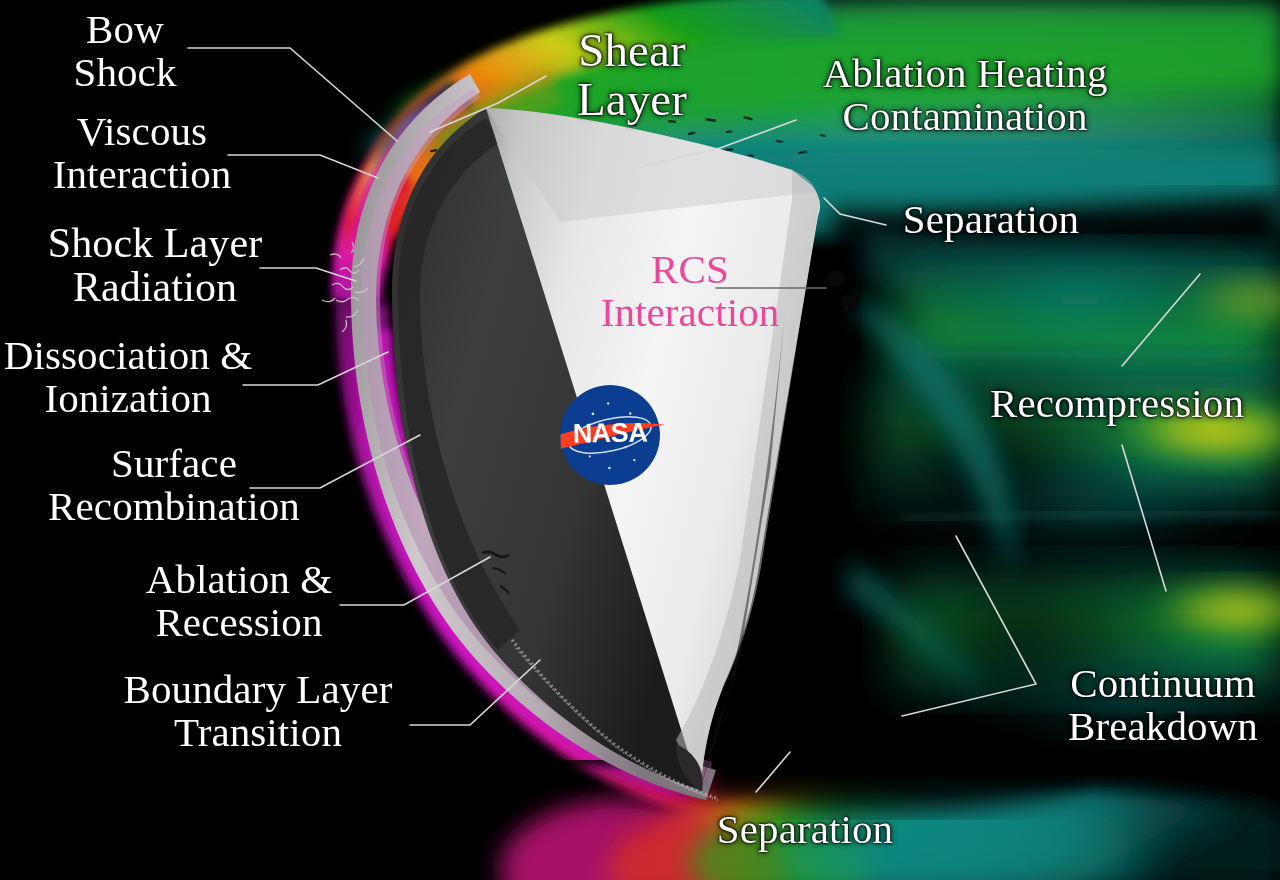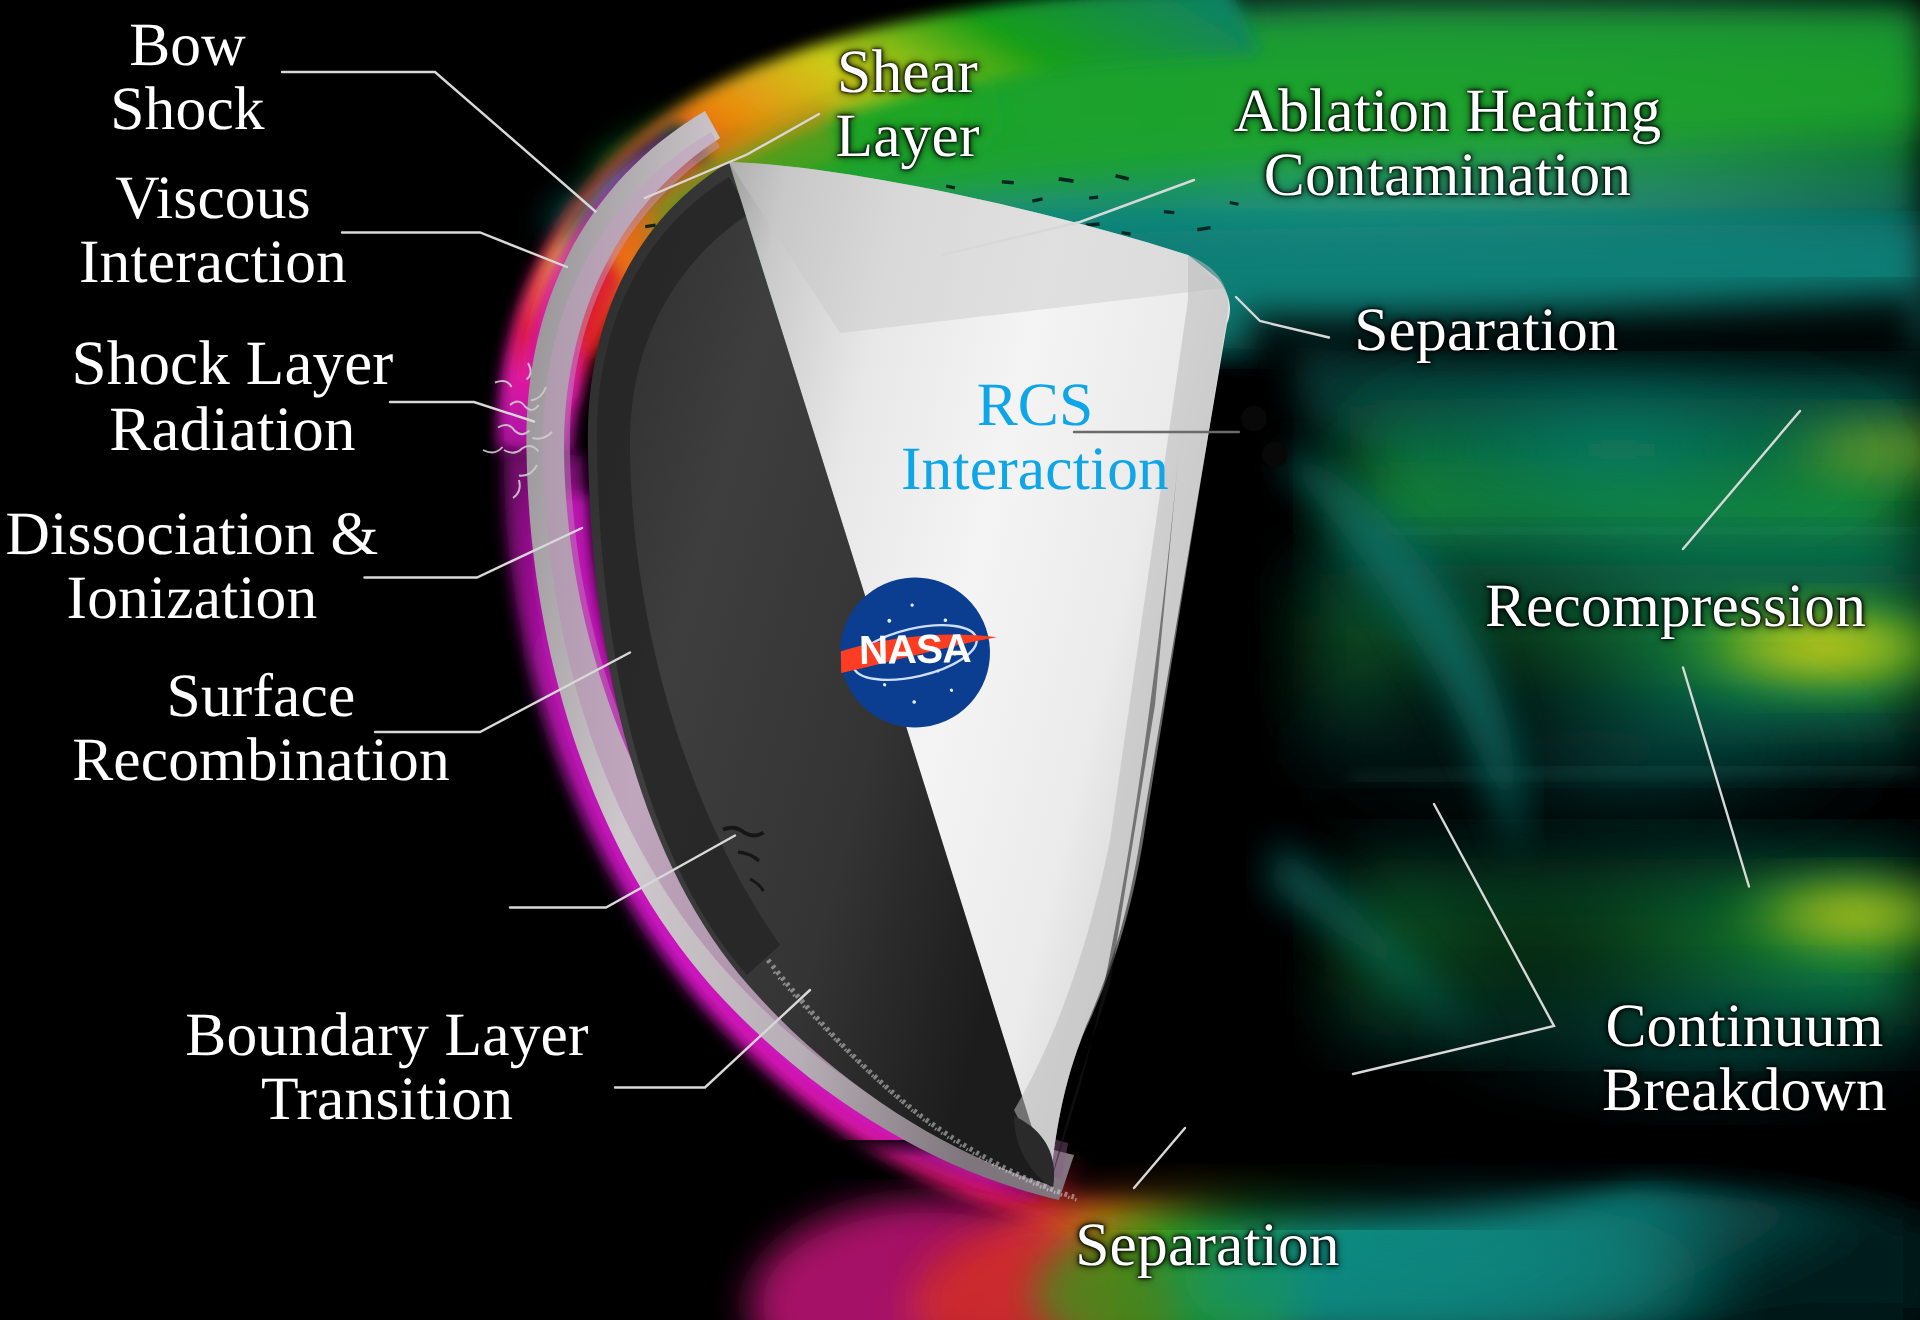--- a/index.html
+++ b/index.html
@@ -7,21 +7,21 @@
     position:relative;width:1280px;height:880px;background:#000;overflow:hidden;
     font-family:"Liberation Serif","DejaVu Serif",serif;
   }
   #stage svg.layer{position:absolute;left:0;top:0;width:1280px;height:880px;}
   .lbl{
     position:absolute;color:#fff;text-align:center;line-height:1.04;
     white-space:pre-line;letter-spacing:.1px;
     text-shadow:0 0 3px #000,0 0 6px #000,0 0 2px #000;
     pointer-events:auto;
   }
-  .lbl-dark{color:#0ea5e9;text-shadow:none;}
+  .lbl-dark{color:#ec4899;text-shadow:none;}
 </style>
 </head>
 <body>
 
 <div id="stage">
 
   <svg class="layer" viewBox="0 0 1280 880" preserveAspectRatio="none">
     <defs>
 
       <linearGradient id="gWakeTopV" x1="0" y1="0" x2="0" y2="1">
@@ -395,25 +395,27 @@
 
   <div class="lbl" style="left:24px;top:222px;width:262px;font-size:42px;">Shock Layer
 Radiation</div>
 
   <div class="lbl" style="left:-6px;top:334px;width:268px;font-size:41px;">Dissociation &amp;
 Ionization</div>
 
   <div class="lbl" style="left:24px;top:442px;width:300px;font-size:41px;">Surface
 Recombination</div>
 
+  <div class="lbl" style="left:124px;top:558px;width:230px;font-size:41px;">Ablation &amp;
+Recession</div>
 
   <div class="lbl" style="left:98px;top:668px;width:320px;font-size:41px;">Boundary Layer
 Transition</div>
 
-  <div class="lbl" style="left:525px;top:26px;width:160px;font-size:41px;">Shear
+  <div class="lbl" style="left:552px;top:26px;width:160px;font-size:47px;">Shear
 Layer</div>
 
   <div class="lbl" style="left:800px;top:52px;width:330px;font-size:41px;">Ablation Heating
 Contamination</div>
 
   <div class="lbl" style="left:886px;top:198px;width:210px;font-size:41px;">Separation</div>
 
 
   <div class="lbl lbl-dark" style="left:570px;top:248px;width:240px;font-size:41px;">RCS
 Interaction</div>

